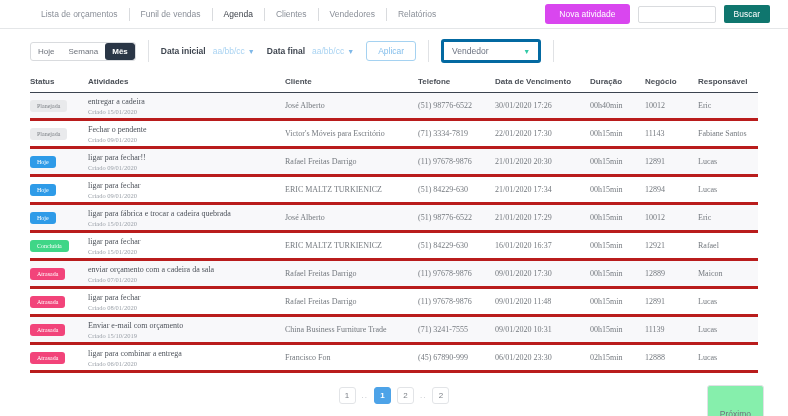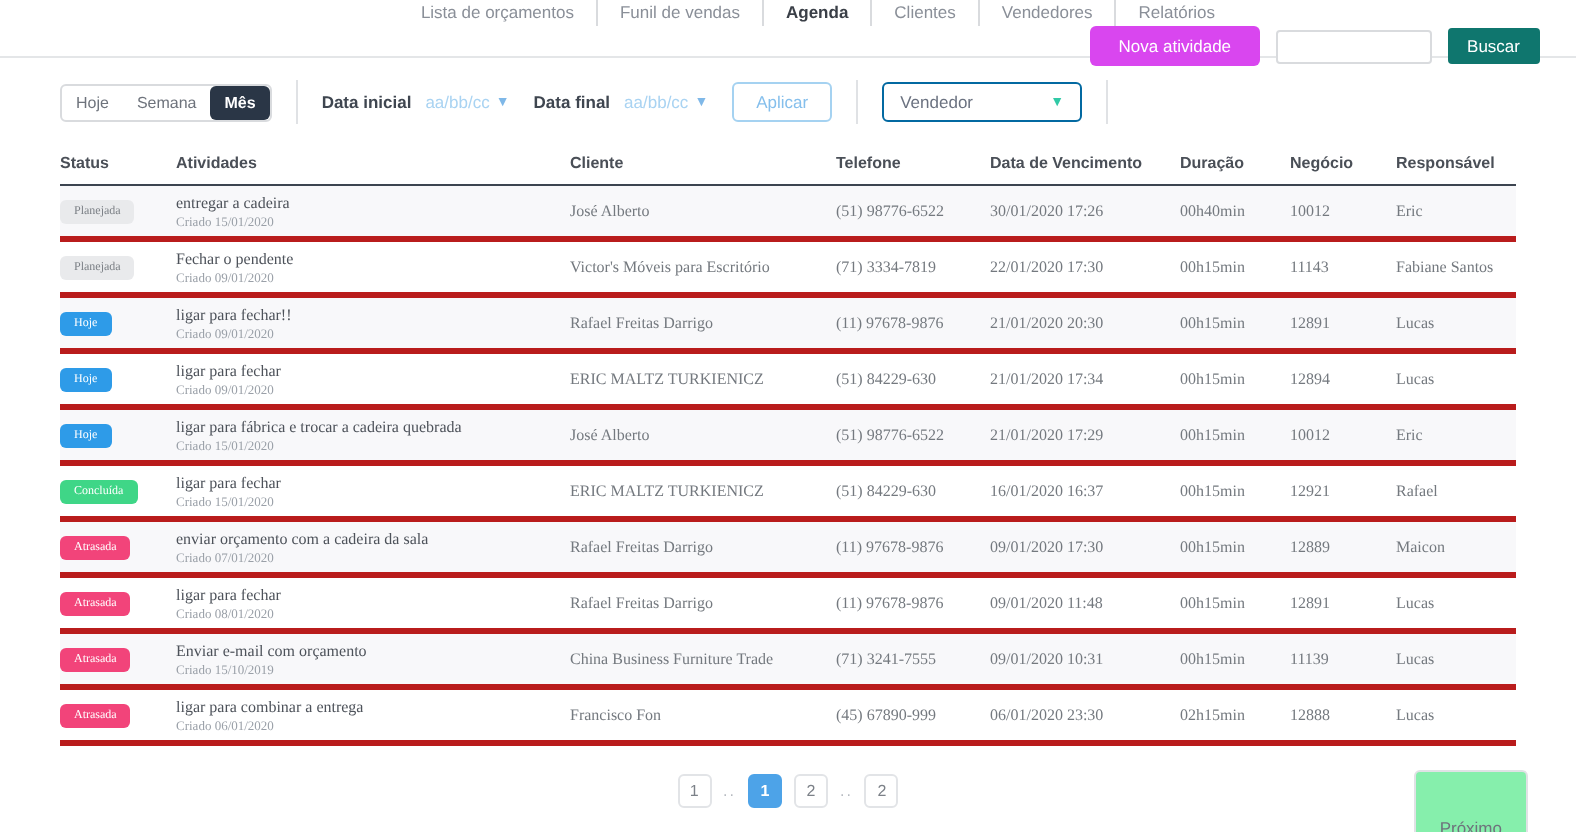--- a/index.html
+++ b/index.html
@@ -1,39 +1,39 @@
 <!DOCTYPE html>
 <html><head>
 <meta charset="utf-8">
 <style>
   * { margin:0; padding:0; box-sizing:border-box; }
   html,body { width:788px; height:416px; background:#ffffff; font-family:"Liberation Sans", sans-serif; color:#6e737c; overflow:hidden; }
 
   
-  .topnav { height:29px; display:flex; align-items:center; border-bottom:1px solid #e4e6e8; background:#fff; padding-left:30px;flex-direction:column; }
+  .topnav { height:29px; display:flex; align-items:center; border-bottom:1px solid #e4e6e8; background:#fff; padding-left:30px; }
   .tabs { display:flex; align-items:center; height:100%; }
   .tab { font-size:8.5px; color:#8a8f98; padding:0 11px; height:13px; line-height:13px; border-right:1px solid #d9dbde; cursor:pointer; white-space:nowrap; }
   .tab:last-child { border-right:none; }
-  .tab.active { color:#3a3f47; font-weight:bold; }
+  .tab.active { color:#3a3f47; font-weight:normal; }
   .nav-right { margin-left:auto; display:flex; align-items:center; gap:8px; padding-right:18px; }
   .btn-new { background:#d946ef; color:#ffffff; font-size:8.5px; border:none; border-radius:3px; padding:5px 14px; cursor:pointer; }
   .search-input { width:78px; height:17px; border:1px solid #d9dbde; border-radius:2px; font-size:8px; padding:0 4px; color:#4a4f57; }
   .btn-search { background:#0f766e; color:#ffffff; font-size:8.5px; border:none; border-radius:2px; padding:4px 10px; cursor:pointer; }
 
   
   .filterbar { display:flex; align-items:center; margin:10px 0 8px 30px; height:24px; }
   .segmented { display:flex; align-items:center; border:1px solid #d9dbde; border-radius:3px; overflow:hidden; background:#fff; }
   .seg-opt { font-size:8px; color:#6e737c; padding:4px 7px; cursor:pointer; white-space:nowrap; }
   .seg-opt.active { background:#2a3646; color:#fff; font-weight:bold; border-radius:3px; }
   .vdiv { width:1px; height:22px; background:#e0e2e5; margin:0 12px; }
   .flabel { font-size:8.5px; color:#3f4650; font-weight:bold; margin-right:7px; white-space:nowrap; }
   .date-drop { font-size:8.5px; color:#a9d3f2; margin-right:12px; cursor:pointer; white-space:nowrap; display:flex; align-items:center; gap:3px;text-align:right; }
   .date-drop .chev { font-size:7px; color:#7fb8e8; }
   .btn-apply { background:#fff; border:1px solid #a5d2f1; color:#85bfec; font-size:8.5px; border-radius:3px; padding:4px 11px; cursor:pointer; }
-  .vend-select { display:flex; align-items:center; justify-content:space-between; width:100px; border:1px solid #0369a1; border-radius:3px; padding:4px 8px; font-size:8.5px; color:#6b7280; background:#fff; cursor:pointer; }
+  .vend-select { display:flex; align-items:center; justify-content:space-between; width:100px; border:3px solid #0369a1; border-radius:3px; padding:4px 8px; font-size:8.5px; color:#6b7280; background:#fff; cursor:pointer; }
   .vend-select .chev { color:#31c9a6; font-size:7px; }
 
   
   .table { margin-left:30px; width:728px; }
   .thead { display:grid; grid-template-columns:58px 197px 133px 77px 95px 55px 53px 60px; align-items:center; height:22px; border-bottom:1.5px solid #3c4450; }
   .th { font-size:8px; font-weight:bold; color:#4a4f57; white-space:nowrap; }
   .trow { display:grid; grid-template-columns:58px 197px 133px 77px 95px 55px 53px 60px; align-items:center; height:28px; border-bottom:3px solid #b91c1c; cursor:pointer;font-family:Liberation Serif, serif; }
   .trow:nth-child(even) { background:#f8f8fa; }
   .td { font-size:8px; color:#74797f; white-space:nowrap; overflow:hidden; text-overflow:ellipsis; padding-right:6px; }
   .act-title { font-size:8px; color:#4d525a; line-height:9px; }

